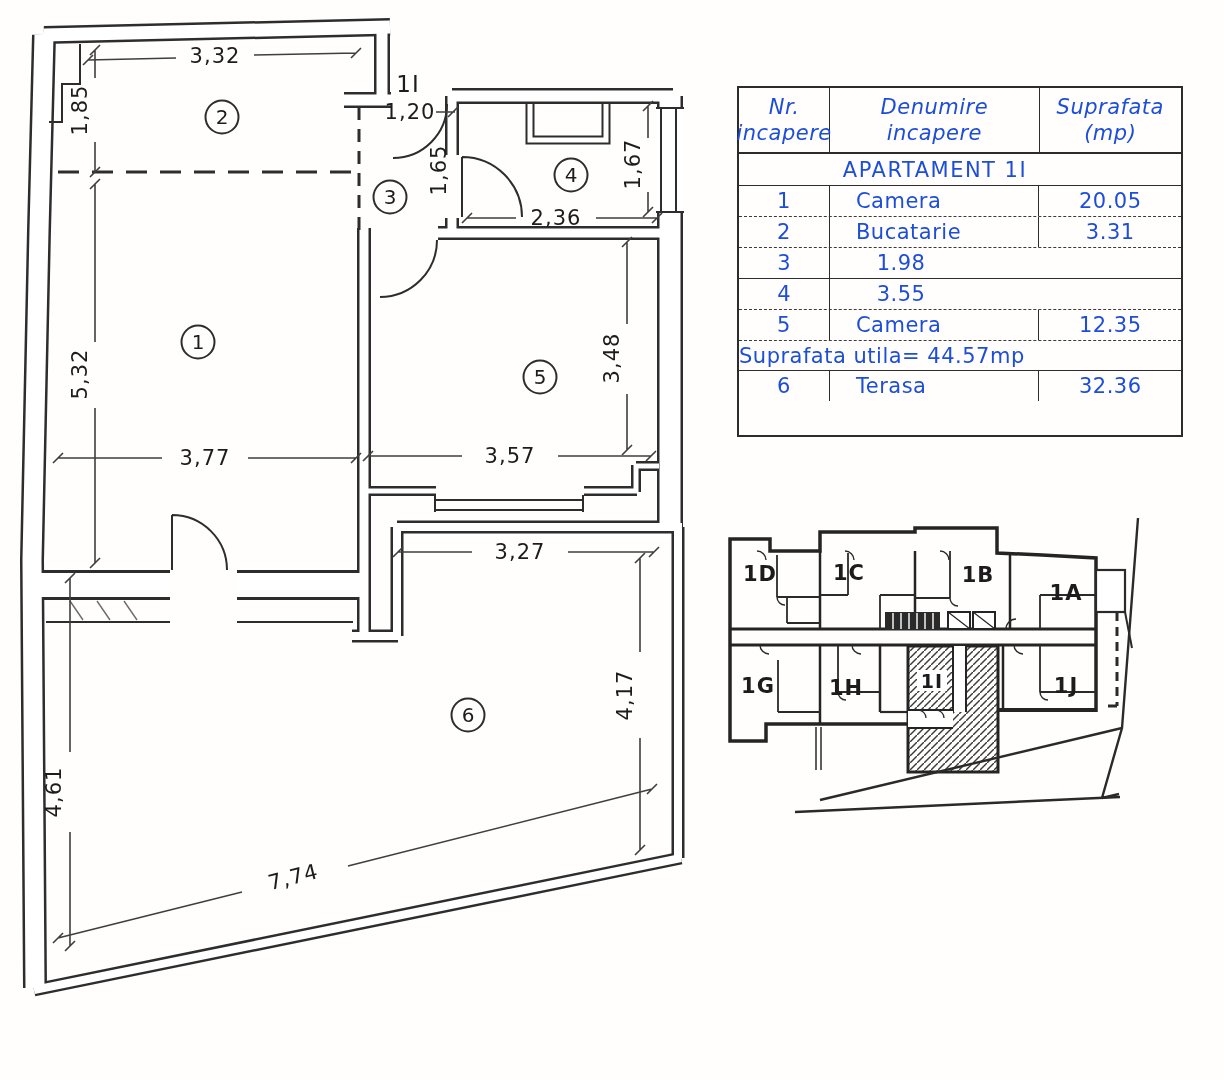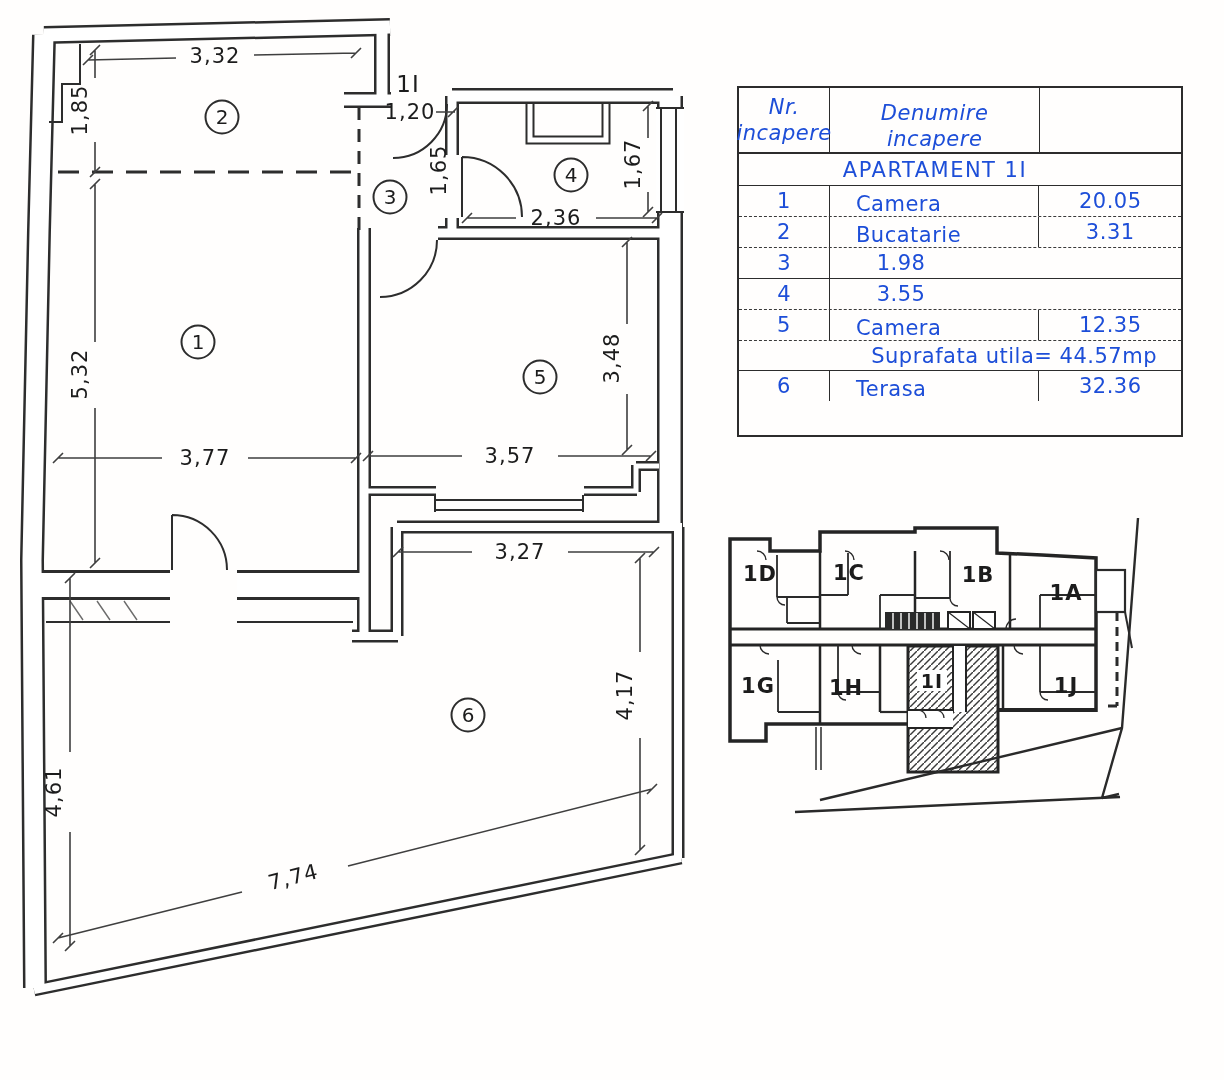--- a/index.html
+++ b/index.html
@@ -9,32 +9,32 @@
   .dims text{font-size:21px;letter-spacing:1px;}
   .roomnum text{font-size:20px;}
   .keylabels text{font-size:21px;font-weight:bold;letter-spacing:1px;}
 
   
   .areas-table{position:absolute;left:737px;top:86px;width:446px;height:351px;
     border:2.2px solid #2c2c2c;box-sizing:border-box;font-size:21px;letter-spacing:.5px;}
   .t-row{display:flex;width:100%;box-sizing:border-box;align-items:center;}
   .t-row.cols > .c1{width:20.4%;display:flex;align-items:center;justify-content:center;
      border-right:1.8px solid #2c2c2c;align-self:stretch;}
-  .t-row.cols > .c2{width:47.5%;display:flex;align-items:flex-end;
+  .t-row.cols > .c2{width:47.5%;display:flex;align-items:center;
      border-right:1.8px solid #2c2c2c;align-self:stretch;padding-left:26px;box-sizing:border-box;}
   .t-row.cols > .c3{width:32.1%;display:flex;align-items:center;justify-content:center;align-self:stretch;}
   .t-row.header{height:64px;}
   .t-row.header .c2{justify-content:center;padding-left:0;}
   .t-row.header .hcell{display:flex;flex-direction:column;align-items:center;line-height:1.25;font-style:italic;}
   .t-row.section{height:33px;justify-content:center;border-top:2px solid #2c2c2c;
      font-weight:500;padding-right:50px;box-sizing:border-box;letter-spacing:1.5px;}
   .t-row.data{height:31px;}
   .t-row.data.solidtop{border-top:1.8px solid #2c2c2c;}
   .t-row.data.dashtop{border-top:1.7px dashed #3a3a3a;}
-  .t-row.span{justify-content:flex-end;padding-right:24px;box-sizing:border-box;}
+  .t-row.span{justify-content:flex-start;padding-right:60px;box-sizing:border-box;}
   .t-row.subtotal{height:30px;border-top:1.7px dashed #3a3a3a;}
   .t-row.total{height:33px;border-top:1.8px solid #2c2c2c;}
 </style>
 </head>
 <body>
 
 <div class="page">
 
   <svg style="position:absolute;left:0;top:0;" width="710" height="1045" viewBox="0 0 710 1045">
 
@@ -168,20 +168,26 @@
         <span>Nr.</span>
         <span>incapere</span>
       </div>
         </div>
       <div class="c2">
           <div class="hcell">
         <span>Denumire</span>
         <span>incapere</span>
       </div>
         </div>
+      <div class="c3">
+          <div class="hcell">
+        <span>Suprafata</span>
+        <span>(mp)</span>
+      </div>
+        </div>
     </div>
 
     <div class="t-row section">
       <span>APARTAMENT 1I</span>
     </div>
 
     <div class="t-row data cols solidtop">
       <div class="c1">
           <span>1</span>
         </div>

